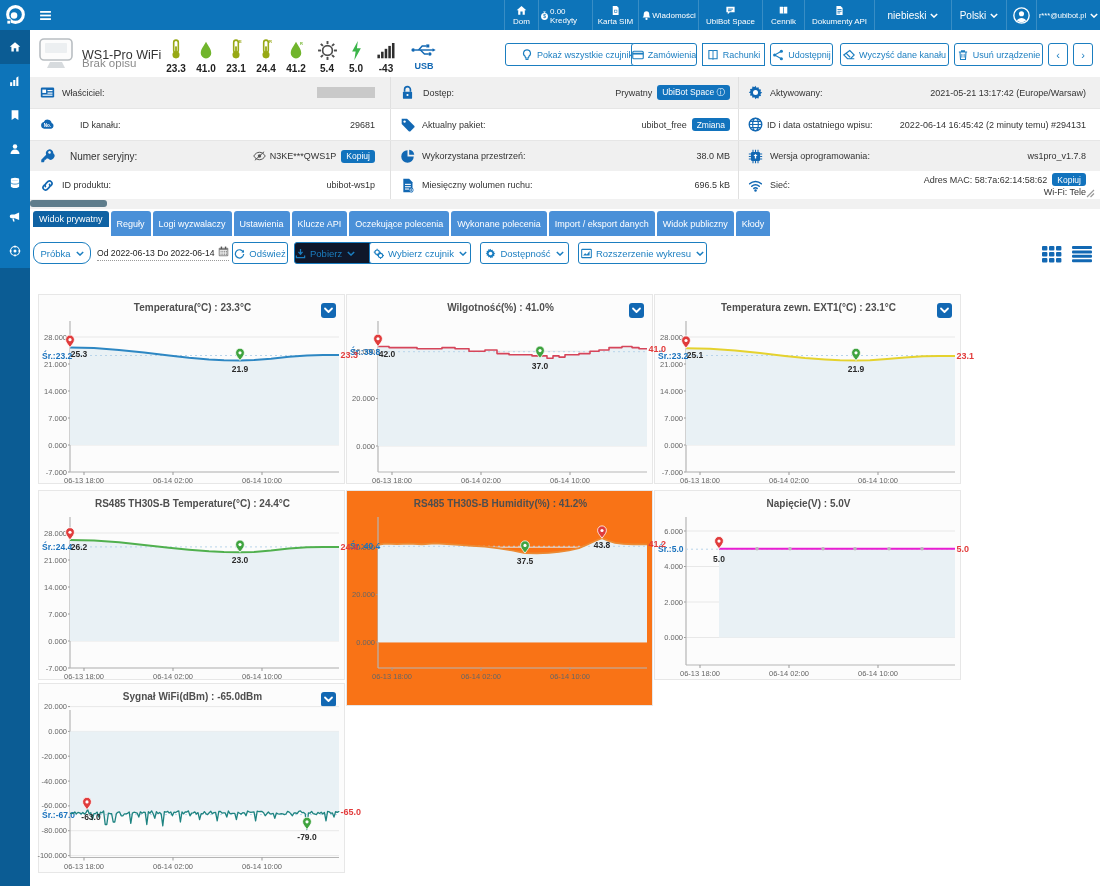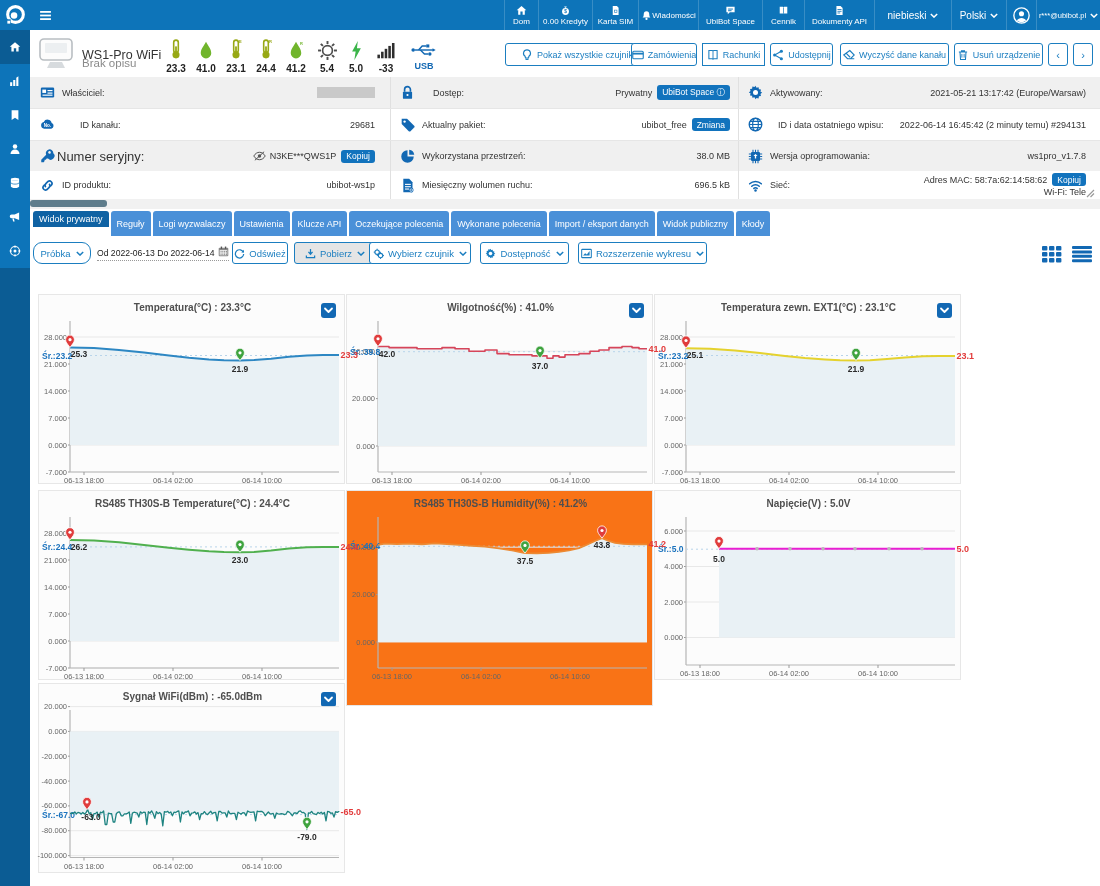--- a/index.html
+++ b/index.html
@@ -21,21 +21,21 @@
   </svg>
   <div style="position:absolute;right:0;top:0;display:flex">
     <div style="width:34px;height:30px;border-left:1px solid rgba(255,255,255,.18);display:flex;flex-direction:column;align-items:center;justify-content:center;color:#fff">
         <div style="height:12px;display:flex;align-items:center">
           <svg width="11" height="11" viewBox="0 0 16 16" fill="#fff">
             <path d="M8 1.5 L15 7.5 12.8 7.5 12.8 14 9.6 14 9.6 9.6 6.4 9.6 6.4 14 3.2 14 3.2 7.5 1 7.5 Z"></path>
           </svg>
         </div>
         <div style="font-size:8px;line-height:9px;margin-top:1px">Dom</div>
       </div>
-    <div style="width:54px;height:30px;border-left:1px solid rgba(255,255,255,.18);display:flex;flex-direction:column;align-items:center;justify-content:center;color:#fff">
+    <div style="width:54px;height:30px;border-left:1px solid rgba(255,255,255,.18);display:flex;flex-direction:row;align-items:center;justify-content:center;color:#fff">
         <div style="height:12px;display:flex;align-items:center">
           <svg width="11" height="11" viewBox="0 0 16 16" fill="#fff">
             <path d="M6 2 h4 l-1.3 2 h-1.4 Z"></path>
             <ellipse cx="8" cy="9.5" rx="5" ry="5"></ellipse>
             <text x="8" y="12" font-size="7" text-anchor="middle" fill="#0d74b9" font-weight="bold">$</text>
           </svg>
         </div>
         <div style="font-size:8px;line-height:9px;margin-top:1px">0.00 Kredyty</div>
       </div>
     <div style="width:46px;height:30px;border-left:1px solid rgba(255,255,255,.18);display:flex;flex-direction:column;align-items:center;justify-content:center;color:#fff">
@@ -234,21 +234,21 @@
     <div style="position:absolute;left:341px;top:7px;width:30px;text-align:center">
       <div style="height:24px;display:flex;align-items:flex-end;justify-content:center">
         <svg width="19" height="20" viewBox="0 0 20 22">
           <rect x="0" y="15.0" width="2.8" height="4.0" fill="#2e2e2e"></rect>
           <rect x="4" y="11.8" width="2.8" height="7.2" fill="#2e2e2e"></rect>
           <rect x="8" y="8.6" width="2.8" height="10.4" fill="#2e2e2e"></rect>
           <rect x="12" y="5.399999999999999" width="2.8" height="13.600000000000001" fill="#2e2e2e"></rect>
           <rect x="16" y="2.1999999999999993" width="2.8" height="16.8" fill="#2e2e2e"></rect>
         </svg>
       </div>
-      <div style="font-size:10px;font-weight:bold;color:#222;margin-top:2px">-33</div>
+      <div style="font-size:10px;font-weight:bold;color:#222;margin-top:2px">-43</div>
     </div>
     <div style="position:absolute;left:377px;top:10px;width:34px;text-align:center">
       <div style="height:20px;display:flex;align-items:center;justify-content:center">
         <svg width="28" height="18" viewBox="0 0 30 20" fill="#1268b3" stroke="#1268b3">
           <circle cx="3" cy="10" r="2" stroke="none"></circle>
           <line x1="5" y1="10" x2="26" y2="10" stroke-width="1.6"></line>
           <path d="M28 10 l-3.5 -2 v4 Z" stroke="none"></path>
           <path d="M9 10 L13 5.5 h4.5" fill="none" stroke-width="1.6"></path>
           <rect x="17.5" y="3.8" width="3.4" height="3.4" stroke="none"></rect>
           <path d="M11 10 L15.5 14.5 h4" fill="none" stroke-width="1.6"></path>
@@ -299,21 +299,21 @@
   </div>
 <div style="position:absolute;left:130px;top:77px;width:245px;height:31px;display:flex;align-items:center;justify-content:flex-end;font-size:9px;color:#333;text-align:right;white-space:nowrap">
     <span style="display:inline-block;width:58px;height:11px;background:#c9c9c9"></span>
   </div>
 <div style="position:absolute;left:400px;top:77px;height:31px;display:flex;align-items:center">
     <svg width="15" height="15" viewBox="0 0 18 18" fill="#1268b3" style="flex:none">
       <rect x="3.5" y="8" width="11" height="8.5" rx="1"></rect>
       <path d="M5.5 8 V5.5 a3.5 3.5 0 0 1 7 0 V8" fill="none" stroke="#1268b3" stroke-width="2"></path>
       <circle cx="9" cy="12" r="1.3" fill="#fff"></circle>
     </svg>
-    <span style="font-size:9px;color:#333;margin-left:18px">Dostęp:</span>
+    <span style="font-size:9px;color:#333;margin-left:8px">Dostęp:</span>
   </div>
 <div style="position:absolute;left:490px;top:77px;width:240px;height:31px;display:flex;align-items:center;justify-content:flex-end;font-size:9px;color:#333;text-align:right;white-space:nowrap">Prywatny<span style="background:#1273bd;color:#fff;font-size:8.5px;padding:1.5px 5px;border-radius:3px;margin-left:5px;white-space:nowrap">UbiBot Space ⓘ</span></div>
 <div style="position:absolute;left:390px;top:77px;width:1px;height:31px;background:#e0e0e0"></div>
 <div style="position:absolute;left:748px;top:77px;height:31px;display:flex;align-items:center">
     <svg width="15" height="15" viewBox="0 0 18 18" fill="#1268b3" style="flex:none">
       <path d="M9 1 l1.2 2.2 2.5 -.6 .4 2.5 2.5 .4 -.6 2.5 L17 9 l-2 1.7 .6 2.5 -2.5 .4 -.4 2.5 -2.5 -.6 L9 17 l-1.2 -2.2 -2.5 .6 -.4 -2.5 -2.5 -.4 .6 -2.5 L1 9 l2 -1.7 -.6 -2.5 2.5 -.4 .4 -2.5 2.5 .6 Z"></path>
       <circle cx="9" cy="9" r="3" fill="#fff"></circle>
     </svg>
     <span style="font-size:9px;color:#333;margin-left:7px">Aktywowany:</span>
   </div>
@@ -337,31 +337,31 @@
     <span style="font-size:9px;color:#333;margin-left:7px">Aktualny pakiet:</span>
   </div>
 <div style="position:absolute;left:490px;top:109px;width:240px;height:31px;display:flex;align-items:center;justify-content:flex-end;font-size:9px;color:#333;text-align:right;white-space:nowrap">ubibot_free<span style="background:#1273bd;color:#fff;font-size:8.5px;padding:1.5px 5px;border-radius:3px;margin-left:5px;white-space:nowrap">Zmiana</span></div>
 <div style="position:absolute;left:390px;top:109px;width:1px;height:31px;background:#e0e0e0"></div>
 <div style="position:absolute;left:748px;top:109px;height:31px;display:flex;align-items:center">
     <svg width="15" height="15" viewBox="0 0 18 18" fill="#1268b3" style="flex:none">
       <circle cx="9" cy="9" r="7.5" fill="none" stroke="#1268b3" stroke-width="1.7"></circle>
       <ellipse cx="9" cy="9" rx="3.4" ry="7.5" fill="none" stroke="#1268b3" stroke-width="1.4"></ellipse>
       <path d="M1.5 9 h15 M2.5 5.2 h13 M2.5 12.8 h13" stroke="#1268b3" stroke-width="1.4"></path>
     </svg>
-    <span style="font-size:9px;color:#333;margin-left:15px">ID i data ostatniego wpisu:</span>
+    <span style="font-size:9px;color:#333;margin-left:4px">ID i data ostatniego wpisu:</span>
   </div>
 <div style="position:absolute;left:838px;top:109px;width:248px;height:31px;display:flex;align-items:center;justify-content:flex-end;font-size:9px;color:#333;text-align:right;white-space:nowrap">2022-06-14 16:45:42 (2 minuty temu) #294131</div>
 <div style="position:absolute;left:738px;top:109px;width:1px;height:31px;background:#e0e0e0"></div>
 <div style="position:absolute;left:30px;top:140px;width:1070px;height:1px;background:#e6e6e6"></div>
 <div style="position:absolute;left:30px;top:141px;width:1070px;height:30px;background:#f0f0f0"></div>
 <div style="position:absolute;left:40px;top:141px;height:30px;display:flex;align-items:center">
     <svg width="15" height="15" viewBox="0 0 18 18" fill="#1268b3" style="flex:none">
       <path d="M16 5 a4.5 4.5 0 1 0 -8.6 1.8 L1.5 13 v3 h3 l1 -1.5 v-1.5 h1.5 l1 -1.5 h1.6 A4.5 4.5 0 0 0 16 5 Z M13 4.2 a1.6 1.6 0 1 1 -2.3 -1.5 1.6 1.6 0 0 1 2.3 1.5 Z"></path>
     </svg>
-    <span style="font-size:13px;color:#333;margin-left:2px">Numer seryjny:</span>
+    <span style="font-size:10px;color:#333;margin-left:15px">Numer seryjny:</span>
   </div>
 <div style="position:absolute;left:130px;top:141px;width:245px;height:30px;display:flex;align-items:center;justify-content:flex-end;font-size:9px;color:#333;text-align:right;white-space:nowrap"><svg width="13" height="10" viewBox="0 0 18 14" style="margin-right:4px;vertical-align:-1px">
       <path d="M1 7 C3 3.5 6 1.8 9 1.8 S15 3.5 17 7 C15 10.5 12 12.2 9 12.2 S3 10.5 1 7 Z" fill="none" stroke="#555" stroke-width="1.4"></path>
       <circle cx="9" cy="7" r="2.4" fill="#555"></circle>
       <line x1="2.5" y1="13" x2="15.5" y2="1" stroke="#555" stroke-width="1.4"></line>
     </svg>N3KE***QWS1P<span style="background:#1273bd;color:#fff;font-size:8.5px;padding:1.5px 5px;border-radius:3px;margin-left:5px;white-space:nowrap">Kopiuj</span></div>
 <div style="position:absolute;left:400px;top:141px;height:30px;display:flex;align-items:center">
     <svg width="15" height="15" viewBox="0 0 18 18" fill="#1268b3" style="flex:none">
       <path d="M9 9 L9 1.5 A7.5 7.5 0 1 0 16.5 9 Z"></path>
       <path d="M11 7 L11 0.9 A7.1 7.1 0 0 1 17.1 7 Z"></path>
@@ -453,21 +453,21 @@
         <rect x="8.8" y="11.8" width="1.7" height="1.6"></rect>
         <rect x="11.4" y="7.0" width="1.7" height="1.6"></rect>
         <rect x="11.4" y="9.4" width="1.7" height="1.6"></rect>
         <rect x="11.4" y="11.8" width="1.7" height="1.6"></rect>
       </g>
     </svg></div>
 <div style="position:absolute;left:232px;top:242px;width:56px;height:22px;border:1px solid #1b7ec0;border-radius:3px;display:flex;align-items:center;justify-content:center;color:#1b7ec0;font-size:9.5px;background:#fff;box-sizing:border-box;white-space:nowrap;z-index:10"><svg width="11" height="11" viewBox="0 0 16 16" fill="#1b7ec0" style="margin-right:4px;flex:none">
       <path d="M13.6 6.4 A6 6 0 1 0 14 8.8" fill="none" stroke="#1b7ec0" stroke-width="1.8"></path>
       <path d="M14.5 2.5 v4 h-4 Z"></path>
     </svg>Odśwież</div>
-<div style="position:absolute;left:294px;top:242px;width:82px;height:22px;border:1px solid #1b7ec0;border-radius:3px;display:flex;align-items:center;justify-content:center;color:#1b7ec0;font-size:9.5px;background:#e5e5e5;box-sizing:border-box;white-space:nowrap;z-index:10"><svg width="11" height="11" viewBox="0 0 16 16" fill="#1b7ec0" style="margin-right:4px;flex:none">
+<div style="position:absolute;left:294px;top:242px;width:82px;height:22px;border:1px solid #1b7ec0;border-radius:3px;display:flex;align-items:center;justify-content:flex-start;color:#1b7ec0;font-size:9.5px;background:#0f172a;box-sizing:border-box;white-space:nowrap;z-index:10"><svg width="11" height="11" viewBox="0 0 16 16" fill="#1b7ec0" style="margin-right:4px;flex:none">
       <path d="M8 1.5 v7 M5 5.5 l3 3.5 3 -3.5" fill="none" stroke="#1b7ec0" stroke-width="1.8"></path>
       <path d="M2 11 v3 h12 v-3" fill="none" stroke="#1b7ec0" stroke-width="1.8"></path>
     </svg>Pobierz<svg width="8" height="5" viewBox="0 0 10 6" style="margin-left:5px">
       <path d="M1 1 l4 4 4-4" stroke="#1b7ec0" stroke-width="1.8" fill="none"></path>
     </svg></div>
 <div style="position:absolute;left:369px;top:242px;width:102px;height:22px;border:1px solid #1b7ec0;border-radius:3px;display:flex;align-items:center;justify-content:center;color:#1b7ec0;font-size:9.5px;background:#fff;box-sizing:border-box;white-space:nowrap;z-index:10"><svg width="11" height="11" viewBox="0 0 16 16" fill="#1b7ec0" style="margin-right:4px;flex:none">
       <circle cx="6" cy="6" r="3.2" fill="none" stroke="#1b7ec0" stroke-width="1.6"></circle>
       <circle cx="11" cy="11" r="3.2" fill="none" stroke="#1b7ec0" stroke-width="1.6"></circle>
       <path d="M6 1 v2 M6 9 v2 M1 6 h2 M9 6 h2 M11 6 v2 M11 14 v2 M6 11 h2 M14 11 h2" stroke="#1b7ec0" stroke-width="1.4"></path>
     </svg>Wybierz czujnik<svg width="8" height="5" viewBox="0 0 10 6" style="margin-left:5px">

